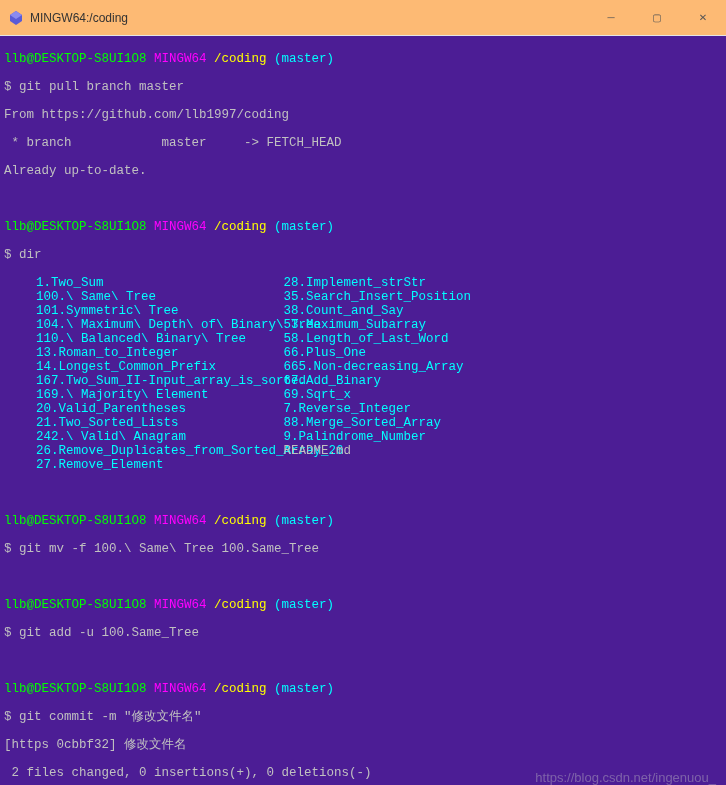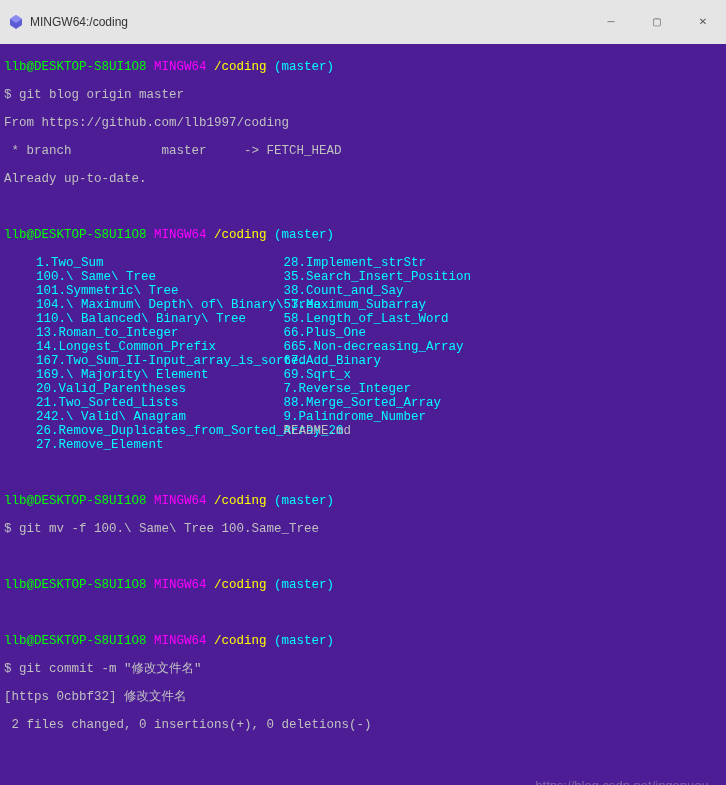--- a/index.html
+++ b/index.html
@@ -5,22 +5,22 @@
     * { margin: 0; padding: 0; box-sizing: border-box; }
     body {
       font-family: Consolas, "Courier New", monospace;
       font-size: 12.5px;
       background: #fff;
       width: 726px;
       height: 785px;
       overflow: hidden;
     }
     .titlebar {
-      height: 44px;
-      background: #e5e5e5;
+      height: 36px;
+      background: #fdba74;
       display: flex;
       align-items: center;
       padding-left: 8px;
       border-bottom: 1px solid #e5e5e5;
     }
     .titlebar-icon {
       width: 16px; height: 16px;
       margin-right: 6px;
       position: relative;
     }
@@ -81,32 +81,34 @@
   <span class="titlebar-title">MINGW64:/coding</span>
   <div class="winbtns">
     <div class="winbtn">─</div>
     <div class="winbtn">▢</div>
     <div class="winbtn close">✕</div>
   </div>
 </div>
 
 <div class="terminal">
 <span class="ln"><span class="green">llb@DESKTOP-S8UI1O8</span> <span class="magenta">MINGW64</span> <span class="yellow">/coding</span> <span class="cyan">(master)</span></span>
-<span class="ln"><span class="white">$</span> <span class="white">git blog origin master</span></span>
+<span class="ln"><span class="white">$</span> <span class="white">git pull branch master</span></span>
 <span class="ln white">From https://github.com/llb1997/coding</span>
 <span class="ln white"> * branch            master     -&gt; FETCH_HEAD</span>
 <span class="ln white">Already up-to-date.</span>
 <span class="ln"> </span>
 <span class="ln"><span class="green">llb@DESKTOP-S8UI1O8</span> <span class="magenta">MINGW64</span> <span class="yellow">/coding</span> <span class="cyan">(master)</span></span>
+<span class="ln"><span class="white">$</span> <span class="white">dir</span></span>
 <div id="dirlist"><span class="ln dircols"><span class="col1 cyan">1.Two_Sum</span><span class="cyan">28.Implement_strStr</span></span><span class="ln dircols"><span class="col1 cyan">100.\ Same\ Tree</span><span class="cyan">35.Search_Insert_Position</span></span><span class="ln dircols"><span class="col1 cyan">101.Symmetric\ Tree</span><span class="cyan">38.Count_and_Say</span></span><span class="ln dircols"><span class="col1 cyan">104.\ Maximum\ Depth\ of\ Binary\ Tree</span><span class="cyan">53.Maximum_Subarray</span></span><span class="ln dircols"><span class="col1 cyan">110.\ Balanced\ Binary\ Tree</span><span class="cyan">58.Length_of_Last_Word</span></span><span class="ln dircols"><span class="col1 cyan">13.Roman_to_Integer</span><span class="cyan">66.Plus_One</span></span><span class="ln dircols"><span class="col1 cyan">14.Longest_Common_Prefix</span><span class="cyan">665.Non-decreasing_Array</span></span><span class="ln dircols"><span class="col1 cyan">167.Two_Sum_II-Input_array_is_sorted</span><span class="cyan">67.Add_Binary</span></span><span class="ln dircols"><span class="col1 cyan">169.\ Majority\ Element</span><span class="cyan">69.Sqrt_x</span></span><span class="ln dircols"><span class="col1 cyan">20.Valid_Parentheses</span><span class="cyan">7.Reverse_Integer</span></span><span class="ln dircols"><span class="col1 cyan">21.Two_Sorted_Lists</span><span class="cyan">88.Merge_Sorted_Array</span></span><span class="ln dircols"><span class="col1 cyan">242.\ Valid\ Anagram</span><span class="cyan">9.Palindrome_Number</span></span><span class="ln dircols"><span class="col1 cyan">26.Remove_Duplicates_from_Sorted_Array_26</span><span class="white">README.md</span></span><span class="ln dircols"><span class="col1 cyan">27.Remove_Element</span><span class="cyan"></span></span></div>
 <span class="ln"> </span>
 <span class="ln"><span class="green">llb@DESKTOP-S8UI1O8</span> <span class="magenta">MINGW64</span> <span class="yellow">/coding</span> <span class="cyan">(master)</span></span>
 <span class="ln"><span class="white">$</span> <span class="white">git mv -f 100.\ Same\ Tree 100.Same_Tree</span></span>
 <span class="ln"> </span>
 <span class="ln"><span class="green">llb@DESKTOP-S8UI1O8</span> <span class="magenta">MINGW64</span> <span class="yellow">/coding</span> <span class="cyan">(master)</span></span>
+<span class="ln"><span class="white">$</span> <span class="white">git add -u 100.Same_Tree</span></span>
 <span class="ln"> </span>
 <span class="ln"><span class="green">llb@DESKTOP-S8UI1O8</span> <span class="magenta">MINGW64</span> <span class="yellow">/coding</span> <span class="cyan">(master)</span></span>
 <span class="ln"><span class="white">$</span> <span class="white">git commit -m "修改文件名"</span></span>
 <span class="ln white">[https 0cbbf32] 修改文件名</span>
 <span class="ln white"> 2 files changed, 0 insertions(+), 0 deletions(-)</span>
 
 
 
 
 

